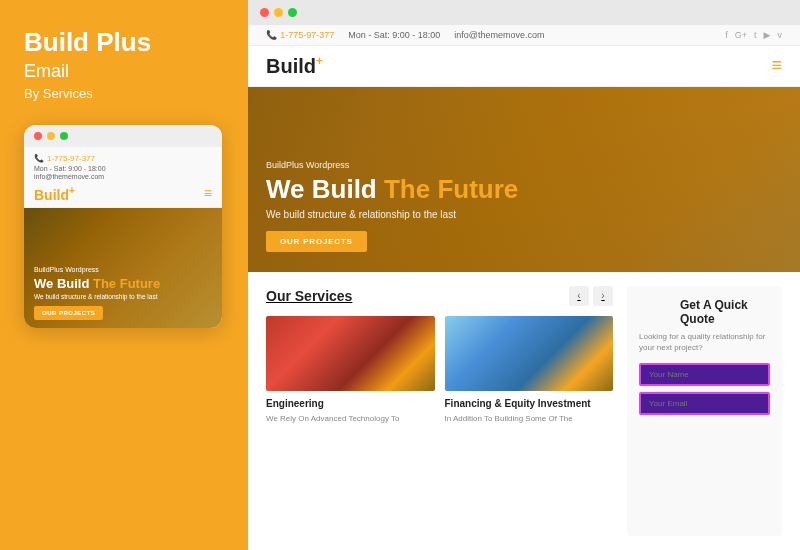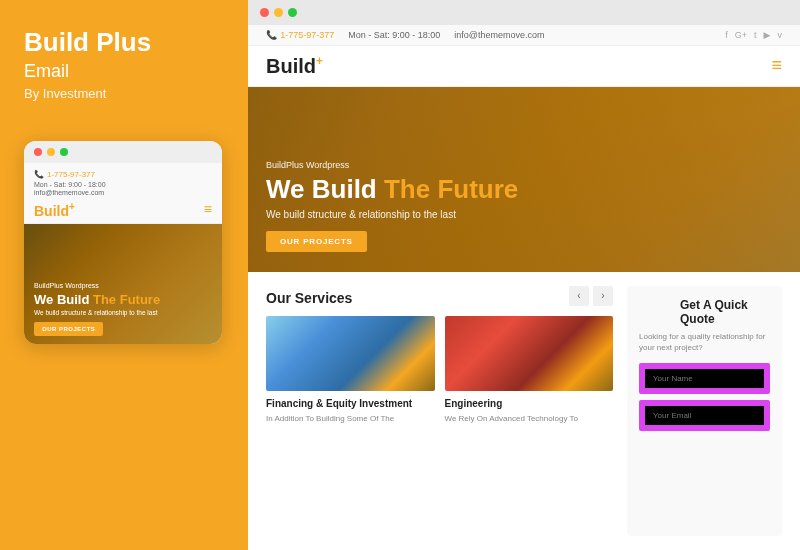--- a/index.html
+++ b/index.html
@@ -13,21 +13,21 @@
     }
 
     
     .left-panel {
       width: 248px;
       min-width: 248px;
       background: #F5A623;
       padding: 28px 24px;
       display: flex;
       flex-direction: column;
-      gap: 16px;
+      gap: 0;
     }
 
     .left-title {
       color: #fff;
       font-size: 26px;
       font-weight: 900;
       line-height: 1.1;
       margin-bottom: 4px;
     }
     .left-subtitle {
@@ -309,23 +309,24 @@
       padding: 14px 18px;
       display: flex;
       gap: 14px;
       flex: 1;
     }
     .services-main {
       flex: 1;
     }
     .services-header {
       display: flex;
-      align-items: flex-end;
+      align-items: center;
       justify-content: space-between;
       margin-bottom: 10px;
+      text-decoration: underline;
     }
     .services-title {
       font-size: 14px;
       font-weight: 700;
       color: #222;
     }
     .services-nav-btns {
       display: flex;
       gap: 4px;
     }
@@ -395,36 +396,36 @@
     }
     .quote-desc {
       font-size: 8px;
       color: #888;
       line-height: 1.4;
       margin-bottom: 10px;
     }
     .quote-input {
       width: 100%;
       padding: 5px 8px;
-      border: 6px solid #d946ef;
+      border: 2px solid #d946ef;
       border-radius: 2px;
       font-size: 8px;
       color: #bbb;
-      background: #000000;
+      background: #4c1d95;
       margin-bottom: 6px;
     }
   </style>
 </head>
 <body>
 
 <div class="left-panel">
   <div>
     <div class="left-title">Build Plus</div>
     <div class="left-subtitle">Email</div>
-    <div class="left-by">By Investment</div>
+    <div class="left-by">By Services</div>
   </div>
 
   <div class="mobile-mockup">
 
     <div class="mobile-topbar">
       <div class="mobile-dot"></div>
       <div class="mobile-dot"></div>
       <div class="mobile-dot"></div>
     </div>
 
@@ -508,32 +509,32 @@
         <div class="services-header">
           <div class="services-title">Our Services</div>
           <div class="services-nav-btns">
             <div class="services-nav-btn">‹</div>
             <div class="services-nav-btn">›</div>
           </div>
         </div>
         <div class="services-cards">
           <div class="service-card">
             <div class="service-card-img">
+              <div class="service-img-engineering"></div>
+            </div>
+            <div class="service-card-title">Engineering</div>
+            <div class="service-card-desc">We Rely On Advanced Technology To</div>
+          </div>
+          <div class="service-card">
+            <div class="service-card-img">
               <div class="service-img-financing"></div>
             </div>
             <div class="service-card-title">Financing &amp; Equity Investment</div>
             <div class="service-card-desc">In Addition To Building Some Of The</div>
           </div>
-          <div class="service-card">
-            <div class="service-card-img">
-              <div class="service-img-engineering"></div>
-            </div>
-            <div class="service-card-title">Engineering</div>
-            <div class="service-card-desc">We Rely On Advanced Technology To</div>
-          </div>
         </div>
       </div>
 
       <div class="quote-sidebar">
         <div class="quote-title">Get A Quick Quote</div>
         <div class="quote-desc">Looking for a quality relationship for your next project?</div>
         <input class="quote-input" type="text" placeholder="Your Name" style="">
         <input class="quote-input" type="text" placeholder="Your Email" style="">
       </div>
     </div>

